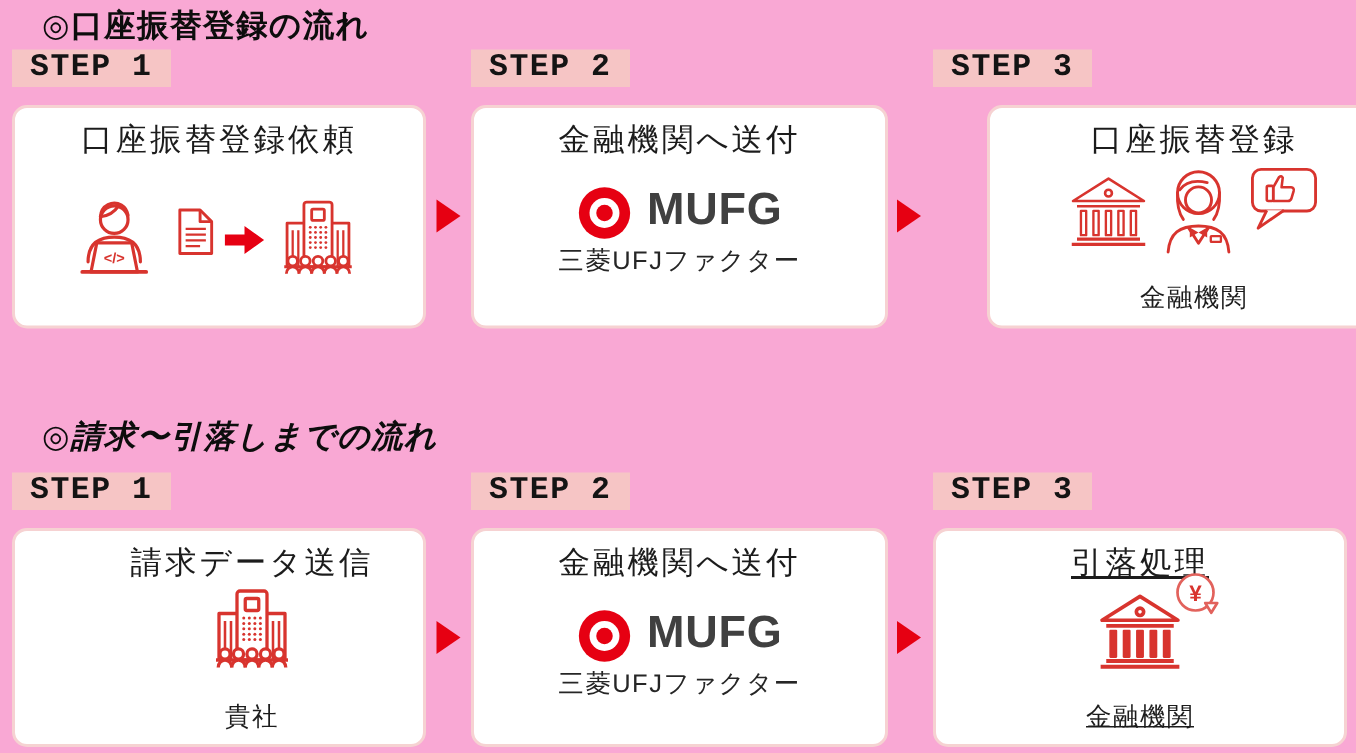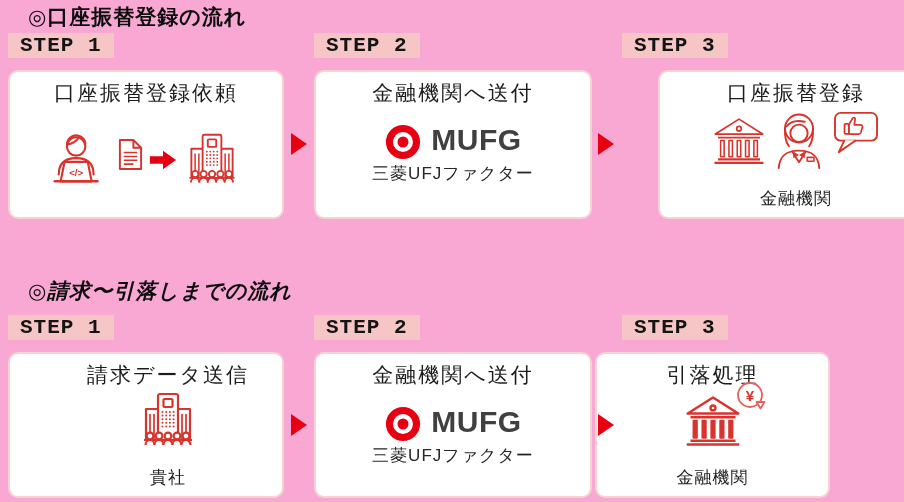--- a/index.html
+++ b/index.html
@@ -233,21 +233,21 @@
           <circle cx="20" cy="20" r="18" fill="#e60012"></circle>
           <circle cx="20" cy="20" r="10.5" fill="#ffffff"></circle>
           <circle cx="20" cy="20" r="5.8" fill="#e60012"></circle>
         </svg>
       </span>
       <span class="mufg-text">MUFG</span>
     </div>
     <div class="mufg-sub">三菱UFJファクター</div>
   </div>
 
-  <div class="box" style="left:595px;top:352px;width:235px;height:146px;">
+  <div class="box" style="left:622px;top:352px;width:276px;height:146px;text-decoration:underline;">
     <div class="box-title">引落処理</div>
     <div class="bank-yen-wrap">
       <span>
         <svg width="60" height="52" viewBox="0 0 64 54" fill="none" stroke="#d8342e" stroke-width="2.6" stroke-linejoin="round">
           <path d="M32,2 L5,19 H59 Z" fill="#fff"></path>
           <circle cx="32" cy="13" r="2.6"></circle>
           <path d="M8,23 H56"></path>
           <rect x="11" y="26.5" width="4" height="18.5" fill="#d8342e" stroke-width="1.6"></rect>
           <rect x="20.5" y="26.5" width="4" height="18.5" fill="#d8342e" stroke-width="1.6"></rect>
           <rect x="30" y="26.5" width="4" height="18.5" fill="#d8342e" stroke-width="1.6"></rect>

